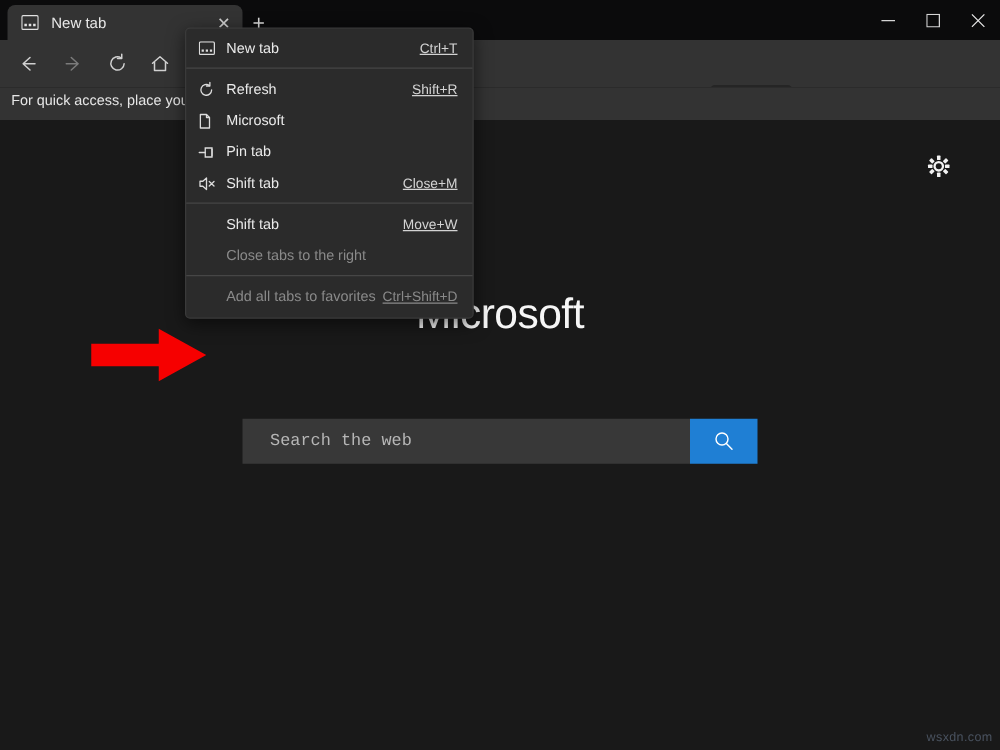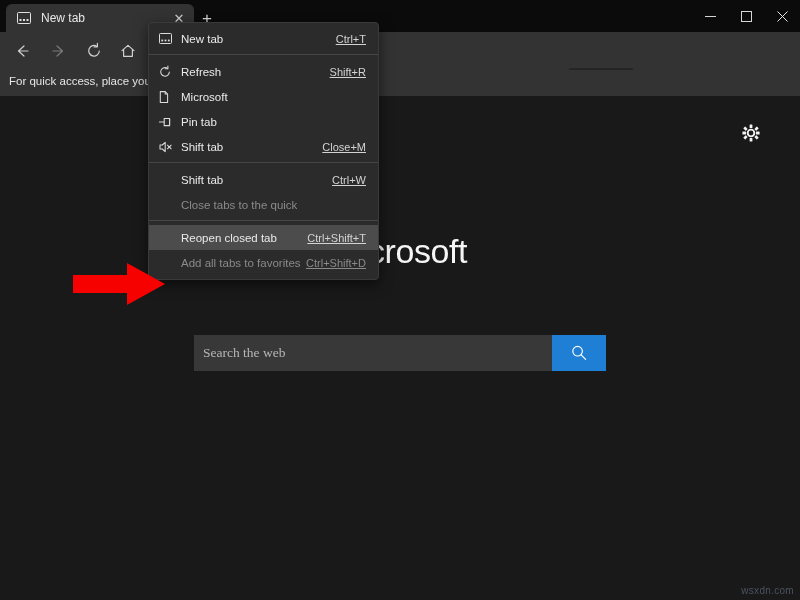--- a/index.html
+++ b/index.html
@@ -206,22 +206,22 @@
     height: 36px;
     display: flex;
   }
   .search-input {
     flex: 1 1 auto;
     background: #383838;
     border: none;
     outline: none;
     color: #84cc16;
     font-size: 13.5px;
-    font-family: Liberation Serif, serif;
-    padding: 0 9px;
+    font-family: Liberation Mono, monospace;
+    padding: 0 22px;
   }
   .search-input::placeholder { color: #b6b6b6; opacity: 1; }
   .search-go {
     width: 54px;
     background: #1f7fd4;
     display: flex; align-items: center; justify-content: center;
     color: #ffffff;
   }
 
   .watermark {
@@ -503,37 +503,32 @@
       </span>
       <span class="mi-label">Shift tab</span>
       <span class="mi-accel">Close+M</span>
     </div>
 
     <div class="mi-sep"></div>
 
     <div class="mi">
       <span class="mi-icon"></span>
       <span class="mi-label">Shift tab</span>
-      <span class="mi-accel">Ctrl+W</span>
+      <span class="mi-accel">Move+W</span>
     </div>
 
 
     <div class="mi disabled">
       <span class="mi-icon"></span>
-      <span class="mi-label">Close tabs to the quick</span>
+      <span class="mi-label">Close tabs to the right</span>
       <span class="mi-accel"></span>
     </div>
 
     <div class="mi-sep"></div>
 
-    <div class="mi highlight">
-      <span class="mi-icon"></span>
-      <span class="mi-label">Reopen closed tab</span>
-      <span class="mi-accel">Ctrl+Shift+T</span>
-    </div>
 
     <div class="mi disabled">
       <span class="mi-icon"></span>
       <span class="mi-label">Add all tabs to favorites</span>
       <span class="mi-accel">Ctrl+Shift+D</span>
     </div>
   </div>
 
   <svg style="position:absolute; left:70px; top:260px; z-index:60;" width="100" height="50" viewBox="0 0 100 50">
     <path d="M3 15 H57 V3 L95 24 L57 45 V33 H3 Z" fill="#f60000"></path>

